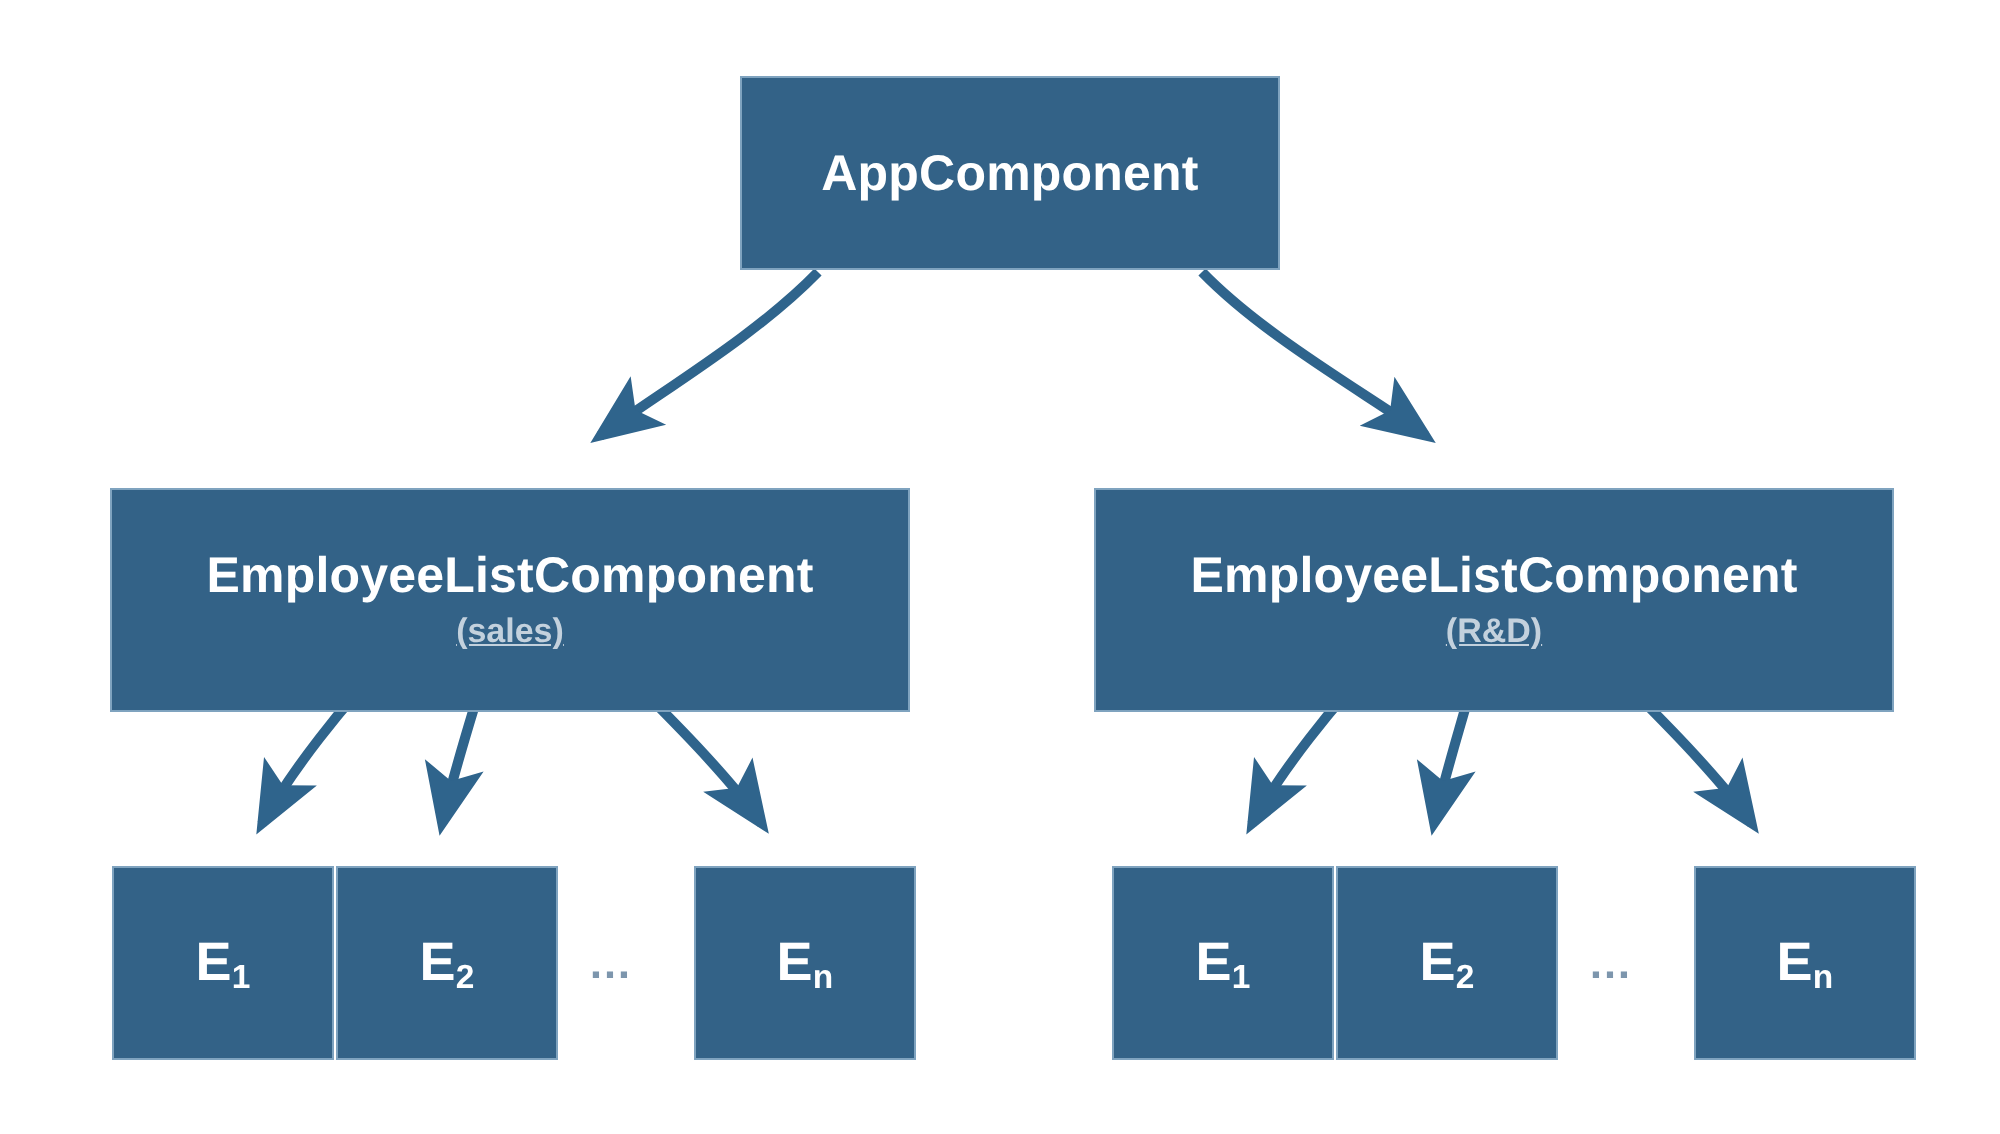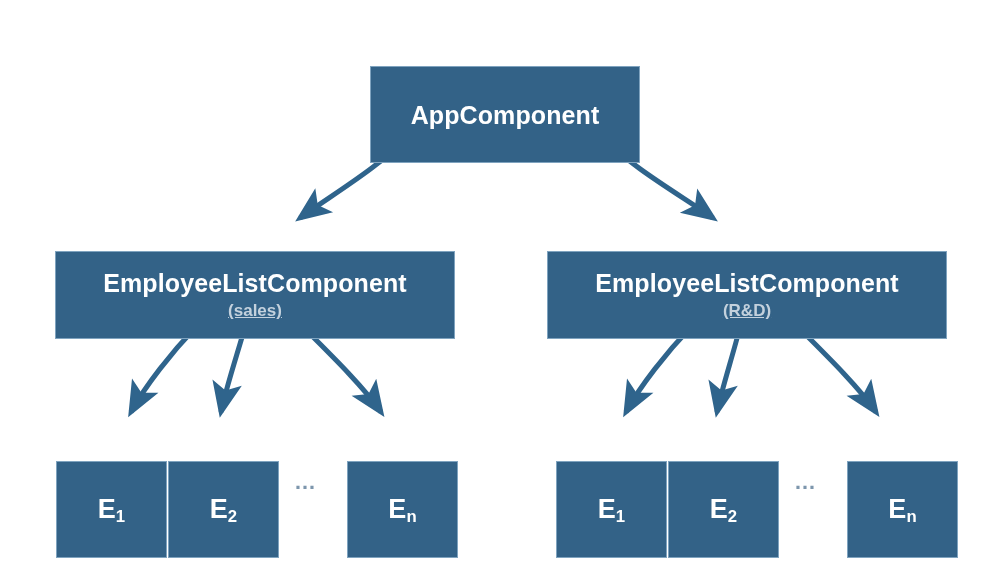--- a/index.html
+++ b/index.html
@@ -31,21 +31,20 @@
     position: absolute;
     box-sizing: border-box;
     background: #336287;
     border: 1.5px solid #7fa3bf;
     display: flex;
     flex-direction: column;
     align-items: center;
     justify-content: center;
     text-align: center;
     z-index: 2;
-    margin-top: 28px;
   }
   .node-title {
     color: #ffffff;
     font-weight: bold;
     line-height: 1.12;
     letter-spacing: 0.1px;
   }
   .node-sub {
     color: #c3d1dd;
     font-weight: bold;
@@ -56,23 +55,23 @@
   #node-app {
     left: 370px;
     top: 38px;
     width: 270px;
     height: 97px;
   }
   #node-app .node-title { font-size: 25px; }
 
   
   .node-list {
-    top: 223px;
+    top: 244px;
     width: 400px;
-    height: 88px;
+    height: 112px;
   }
   #node-list-sales { left: 55px; }
   #node-list-rnd  { left: 547px; }
   .node-list .node-title { font-size: 25px; }
   .node-list .node-sub {
     font-size: 17px;
     margin-top: 5px;
   }
 
   

